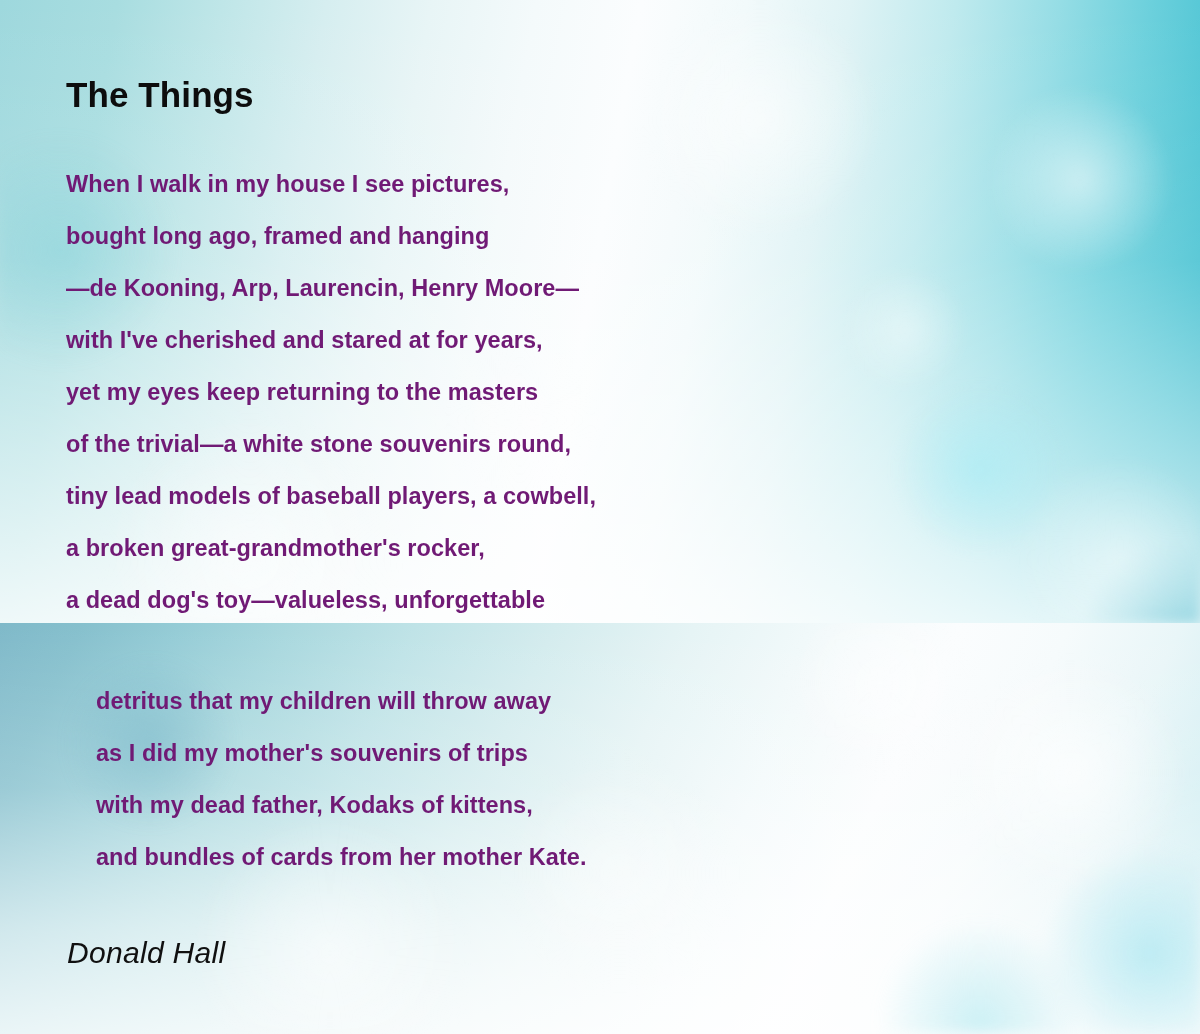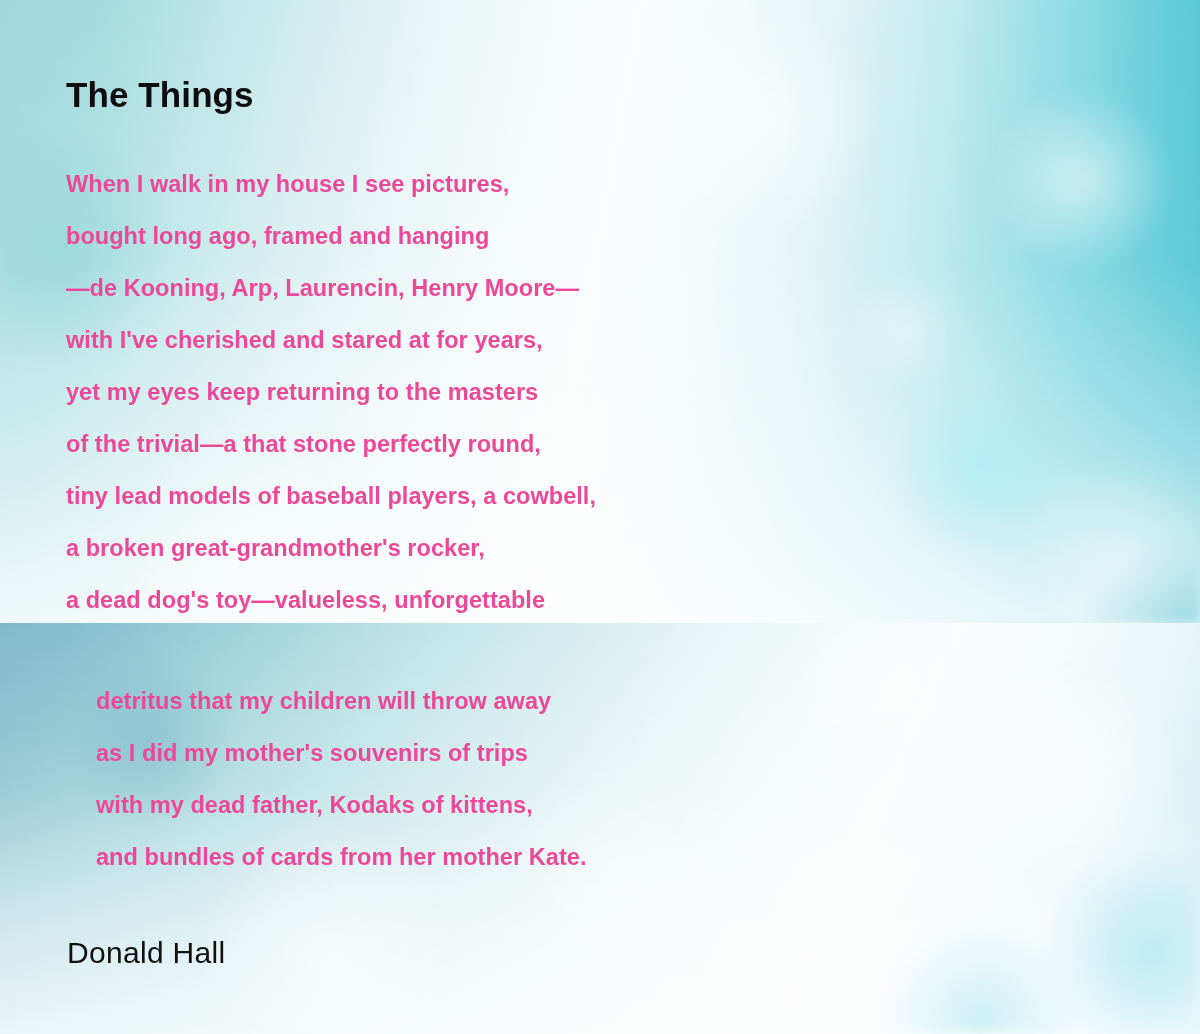--- a/index.html
+++ b/index.html
@@ -143,33 +143,34 @@
     left: 66px;
     width: 1060px;
   }
 
   #stanza-1 { top: 158px; }
   #stanza-2 { top: 675px; margin-left: 30px; }
 
   .poem-line {
     font-size: 23.5px;
     font-weight: bold;
-    color: #ec4899;
+    color: #701a75;
     line-height: 52px;
     height: 52px;
     white-space: nowrap;
     letter-spacing: 0.05px;
   }
 
   #poem-author {
     position: absolute;
     left: 67px;
     top: 936px;
     font-size: 30px;
     font-weight: normal;
+    font-style: italic;
     color: #101010;
     white-space: nowrap;
     letter-spacing: 0.3px;
   }
 </style>
 </head>
 <body>
 
 <div id="poem-page">
 
@@ -186,21 +187,21 @@
   <div id="poem-content">
 
     <h1 id="poem-title">The Things</h1>
 
     <div class="poem-stanza" id="stanza-1">
       <div class="poem-line">When I walk in my house I see pictures,</div>
       <div class="poem-line">bought long ago, framed and hanging</div>
       <div class="poem-line">—de Kooning, Arp, Laurencin, Henry Moore—</div>
       <div class="poem-line">with I've cherished and stared at for years,</div>
       <div class="poem-line">yet my eyes keep returning to the masters</div>
-      <div class="poem-line">of the trivial—a that stone perfectly round,</div>
+      <div class="poem-line">of the trivial—a white stone souvenirs round,</div>
       <div class="poem-line">tiny lead models of baseball players, a cowbell,</div>
       <div class="poem-line">a broken great-grandmother's rocker,</div>
       <div class="poem-line">a dead dog's toy—valueless, unforgettable</div>
     </div>
 
     <div class="poem-stanza" id="stanza-2">
       <div class="poem-line">detritus that my children will throw away</div>
       <div class="poem-line">as I did my mother's souvenirs of trips</div>
       <div class="poem-line">with my dead father, Kodaks of kittens,</div>
       <div class="poem-line">and bundles of cards from her mother Kate.</div>

